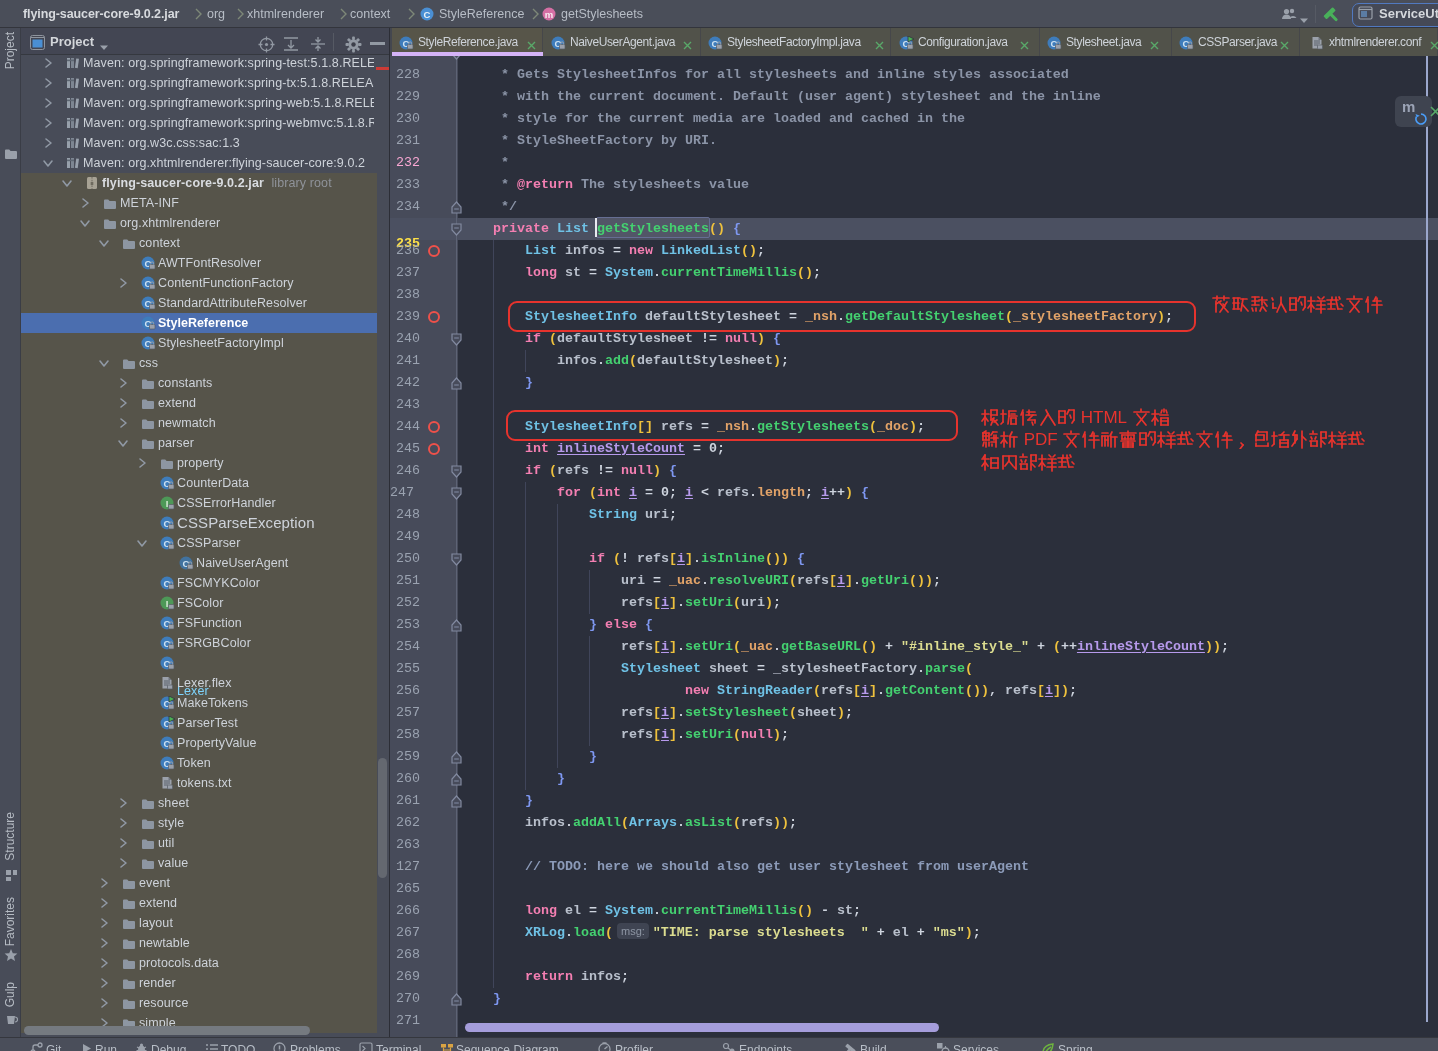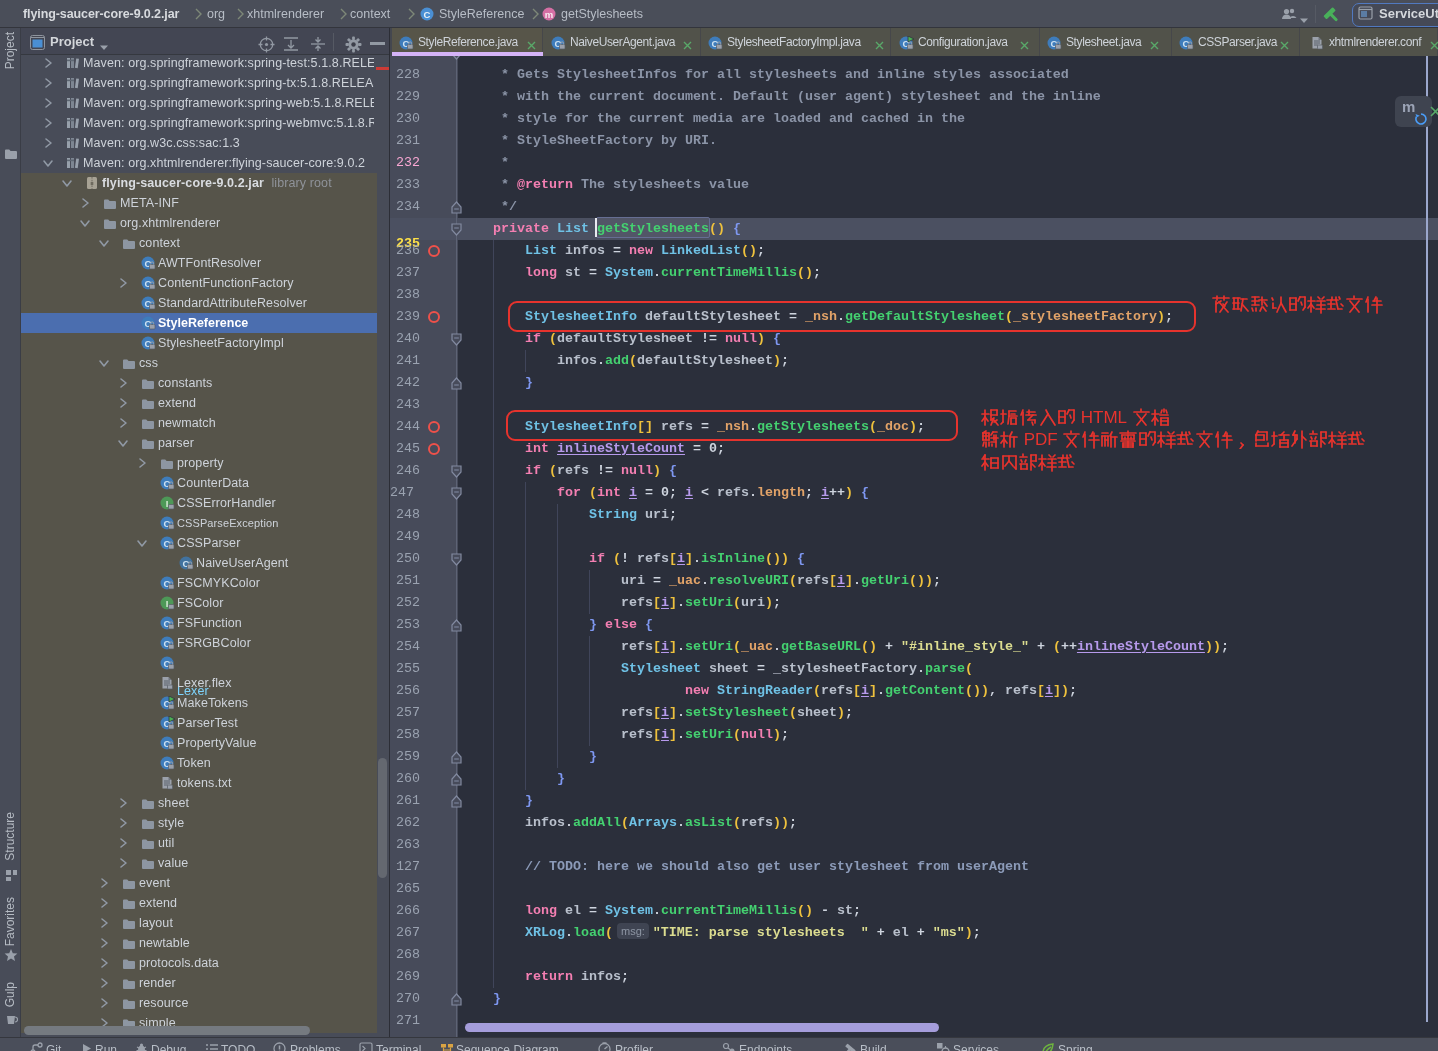--- a/index.html
+++ b/index.html
@@ -305,21 +305,21 @@
           <text x="7" y="10.5" font-family="Liberation Sans" font-size="9.5" font-weight="bold" fill="#d8ecd8" text-anchor="middle">I</text>
           <rect x="8.5" y="8.5" width="5.5" height="4.5" rx="0.8" fill="#9aa0aa" stroke="#565b64" stroke-width="0.7"></rect>
         </svg></div>
       <div style="position:absolute;left:156px;top:440px;height:20px;line-height:20px;white-space:nowrap;overflow:hidden;width:197px;color:#ced3da;font-size:12.5px;letter-spacing:0.1px">CSSErrorHandler</div>
       <div style="position:absolute;left:139px;top:463px"><svg width="15" height="14" viewBox="0 0 15 14" style="">
           <circle cx="7" cy="7" r="6.5" fill="#3e7cbb"></circle>
           <text x="7" y="10.5" font-family="Liberation Sans" font-size="9.5" font-weight="bold" fill="#cfe3f2" text-anchor="middle">C</text>
           <rect x="8.5" y="8.5" width="5.5" height="4.5" rx="0.8" fill="#9aa0aa" stroke="#565b64" stroke-width="0.7"></rect>
           <path d="M9.8 8.5 v-1.2 a1.4 1.4 0 0 1 2.8 0 v1.2" fill="none" stroke="#9aa0aa" stroke-width="1"></path>
         </svg></div>
-      <div style="position:absolute;left:156px;top:460px;height:20px;line-height:20px;white-space:nowrap;overflow:hidden;width:197px;color:#ced3da;font-size:11px;letter-spacing:0.1px">CSSParseException</div>
+      <div style="position:absolute;left:156px;top:460px;height:20px;line-height:20px;white-space:nowrap;overflow:hidden;width:197px;color:#ced3da;font-size:15px;letter-spacing:0.1px">CSSParseException</div>
       <div style="position:absolute;left:114px;top:483px"><svg width="14" height="14" viewBox="0 0 14 14" style="">
           <path d="M3 5 L7 10 L11 5" fill="none" stroke="#9099a5" stroke-width="1.6" stroke-linecap="round" stroke-linejoin="round"></path>
         </svg></div>
       <div style="position:absolute;left:139px;top:483px"><svg width="15" height="14" viewBox="0 0 15 14" style="">
           <circle cx="7" cy="7" r="6.5" fill="#3e7cbb"></circle>
           <text x="7" y="10.5" font-family="Liberation Sans" font-size="9.5" font-weight="bold" fill="#cfe3f2" text-anchor="middle">C</text>
           <rect x="8.5" y="8.5" width="5.5" height="4.5" rx="0.8" fill="#9aa0aa" stroke="#565b64" stroke-width="0.7"></rect>
           <path d="M9.8 8.5 v-1.2 a1.4 1.4 0 0 1 2.8 0 v1.2" fill="none" stroke="#9aa0aa" stroke-width="1"></path>
         </svg></div>
       <div style="position:absolute;left:156px;top:480px;height:20px;line-height:20px;white-space:nowrap;overflow:hidden;width:197px;color:#ced3da;font-size:12.5px;letter-spacing:0.1px">CSSParser</div>

